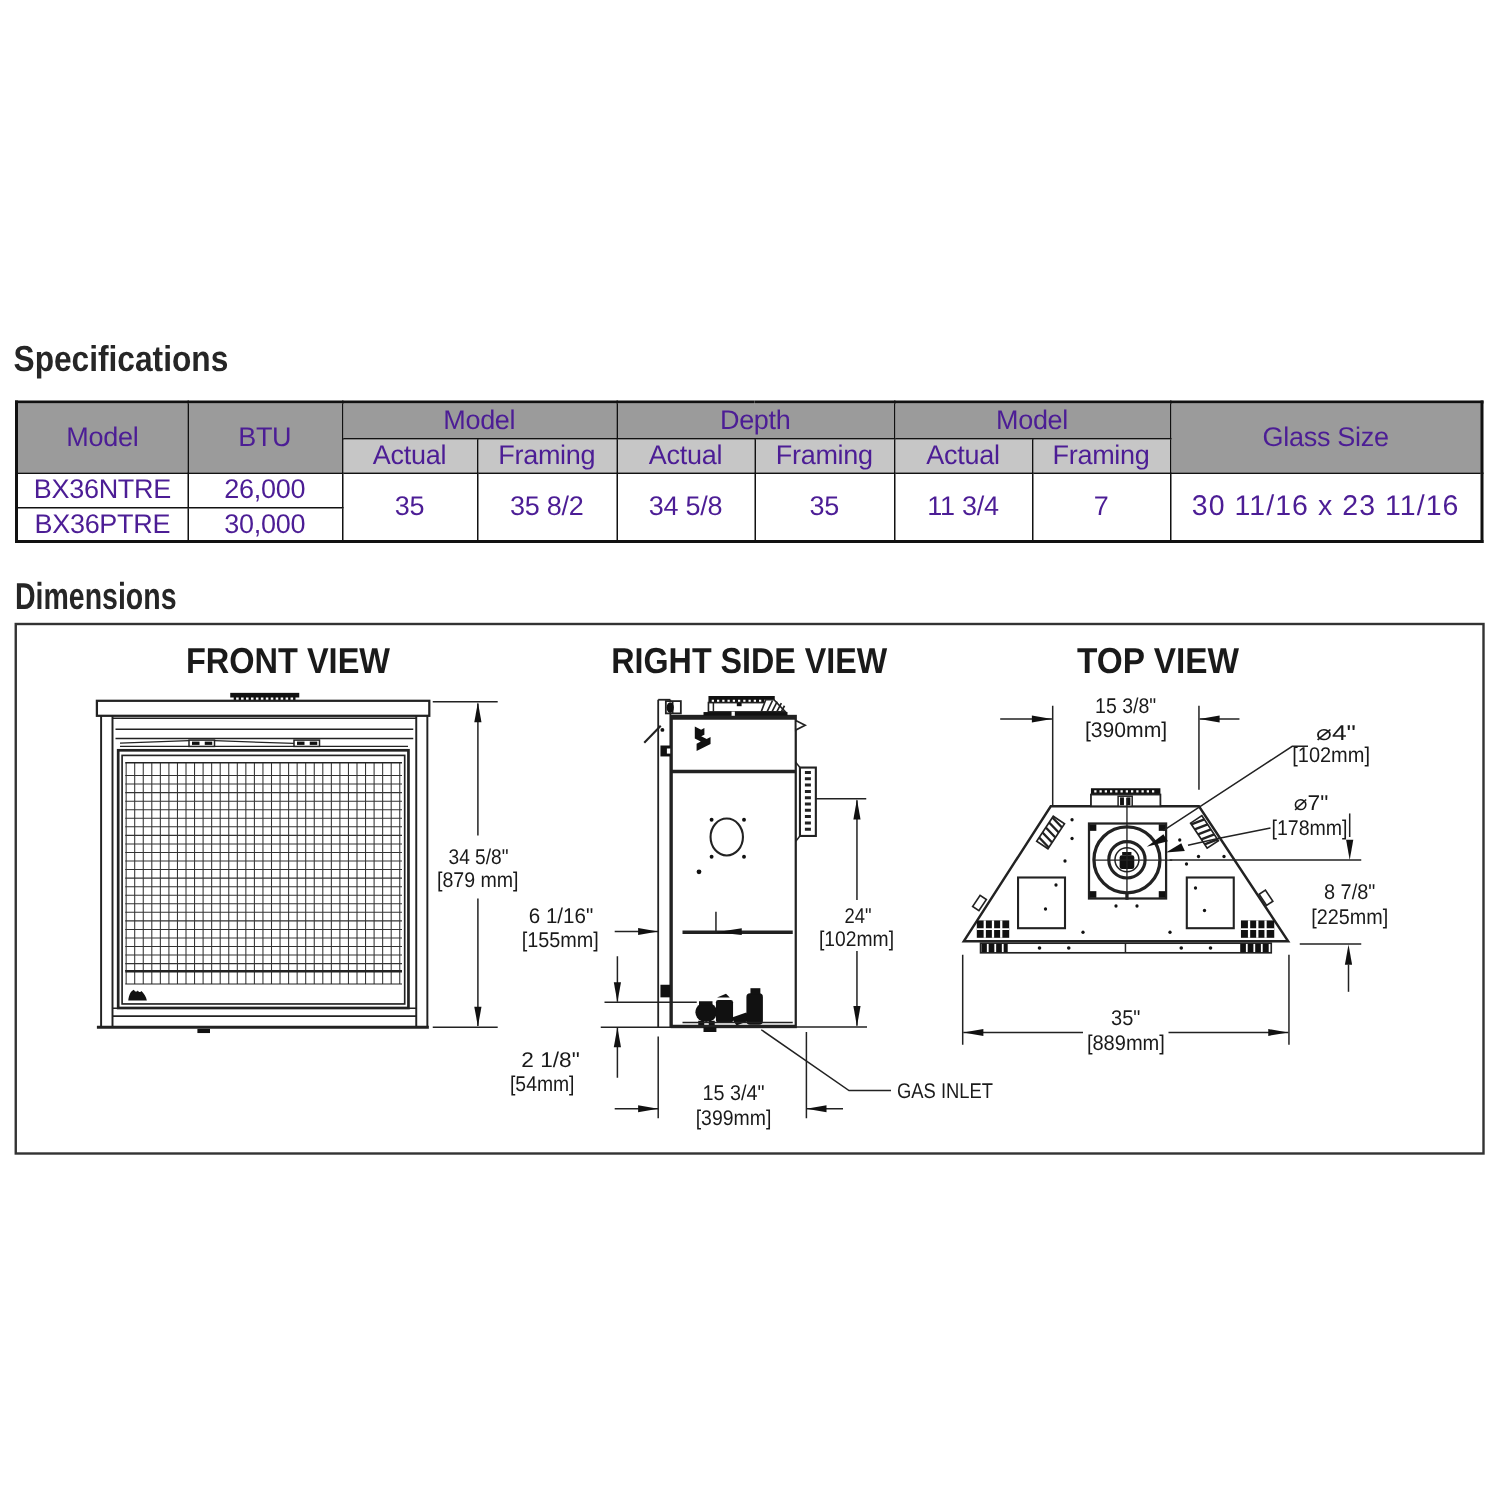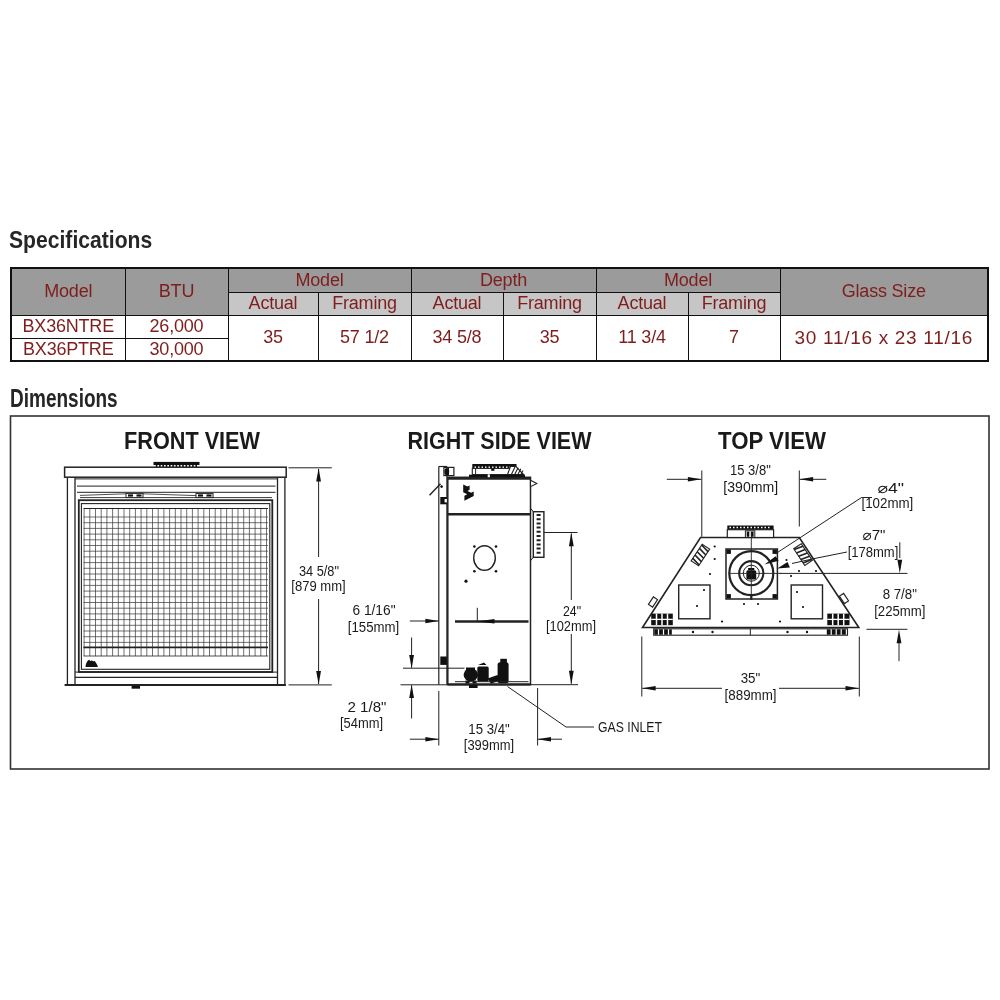--- a/index.html
+++ b/index.html
@@ -1,16 +1,16 @@
 <!DOCTYPE html>
 <html><head>
 <meta charset="utf-8">
 <style>
 html,body{margin:0;padding:0;width:1000px;height:1000px;background:#fff;font-family:"Liberation Sans",sans-serif;}
-#spectable{position:absolute;left:10px;top:267px;border-collapse:collapse;table-layout:fixed;color:#7f1d1d;border-radius:29px;}
+#spectable{position:absolute;left:10px;top:267px;border-collapse:collapse;table-layout:fixed;color:#4c1d95;border-radius:29px;}
 #spectable td{border:1px solid #111;text-align:center;vertical-align:middle;font-size:18px;letter-spacing:-0.2px;padding:0;overflow:hidden;white-space:nowrap;}
 #spectable{border:2px solid #111;}
 #spectable td.g1{background:#9b9b9b;}
 #spectable td.g2{background:#c6c6c6;text-align:center;}
 .hdr{position:absolute;font-size:24px;font-weight:bold;color:#262626;transform:scaleX(.78);transform-origin:0 50%;white-space:nowrap;}
 </style>
 </head>
 <body>
 
 <div class="hdr" style="left:9px;top:226px;transform:scaleX(.88);">Specifications</div>
@@ -49,21 +49,21 @@
         <td class="g2">Actual</td>
         <td class="g2">Framing</td>
         <td class="g2">Actual</td>
         <td class="g2">Framing</td>
 </tr>
 <tr style="height:23px">
 
 <td>BX36NTRE</td>
         <td>26,000</td>
         <td rowspan="2">35</td>
-        <td rowspan="2">57 1/2</td>
+        <td rowspan="2">35 8/2</td>
         <td rowspan="2">34 5/8</td>
         <td rowspan="2">35</td>
         <td rowspan="2">11 3/4</td>
         <td rowspan="2">7</td>
         <td rowspan="2" style="font-size:19px;letter-spacing:0.7px;margin-left:14px;">30 11/16 x 23 11/16</td>
 </tr>
 <tr style="height:23px">
 
 <td>BX36PTRE</td>
         <td>30,000</td>

